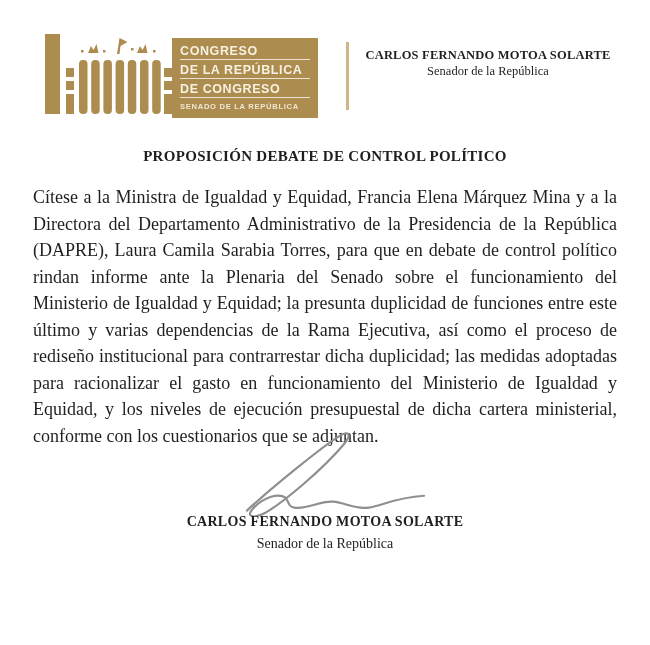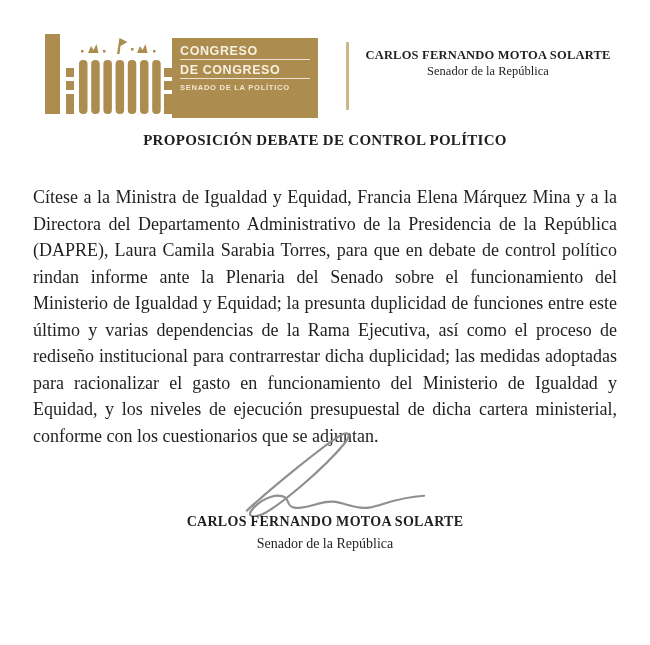--- a/index.html
+++ b/index.html
@@ -59,21 +59,21 @@
     width: 260px;
     text-align: center;
     line-height: 15.5px;
     font-size: 12.5px;
   }
   .senator-name { font-weight: bold; letter-spacing: 0.2px; }
 
   
   .doc-title {
     position: absolute;
-    left: 0; top: 132px;
+    left: 0; top: 148px;
     width: 650px;
     text-align: center;
     font-weight: bold;
     font-size: 15px;
     letter-spacing: 0.3px;
   }
   .doc-body {
     position: absolute;
     left: 33px; top: 184px;
     width: 584px;
@@ -136,22 +136,23 @@
       <rect x="58" y="20" width="2.5" height="2.5"></rect>
       <path d="M72 24 l2.5 -16 l8 4 l-7 4 l-1 8 z"></path>
       <rect x="86" y="18" width="2.5" height="2.5"></rect>
       <path d="M92 23 l3 -7 l2.5 4 l3 -6 l2 9 z"></path>
       <rect x="108" y="20" width="2.5" height="2.5"></rect>
     </g>
   </svg>
 
   <div class="logo-box">
     <div class="logo-line">CONGRESO</div>
+    <div class="logo-line">DE LA REPÚBLICA</div>
     <div class="logo-line">DE CONGRESO</div>
-    <div class="logo-sub">SENADO DE LA POLÍTICO</div>
+    <div class="logo-sub">SENADO DE LA REPÚBLICA</div>
   </div>
 
   <div class="header-divider"></div>
   <div class="senator-block">
     <div class="senator-name">CARLOS FERNANDO MOTOA SOLARTE</div>
     <div>Senador de la República</div>
   </div>
 
   <div class="doc-title">PROPOSICIÓN DEBATE DE CONTROL POLÍTICO</div>
 

